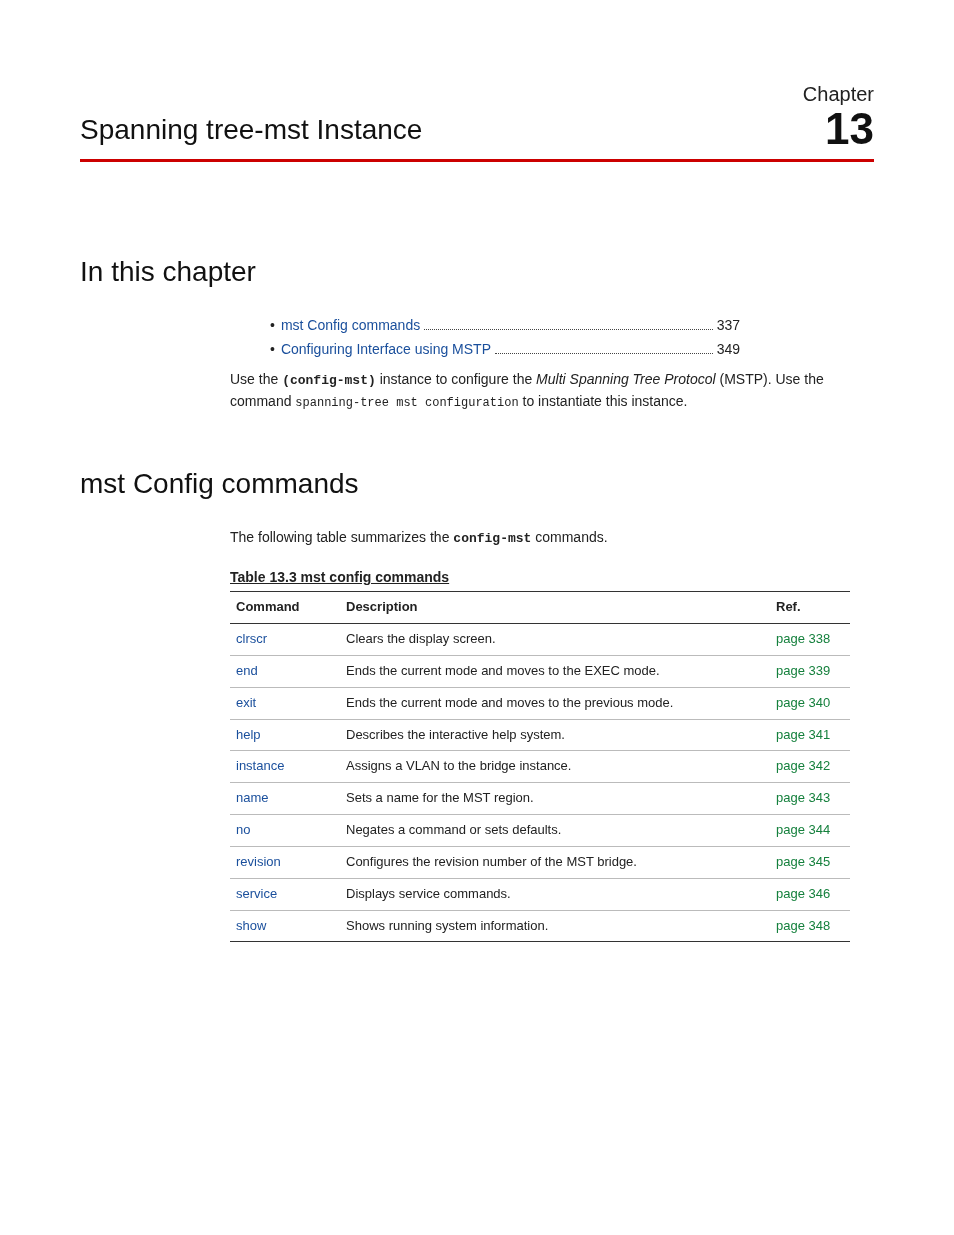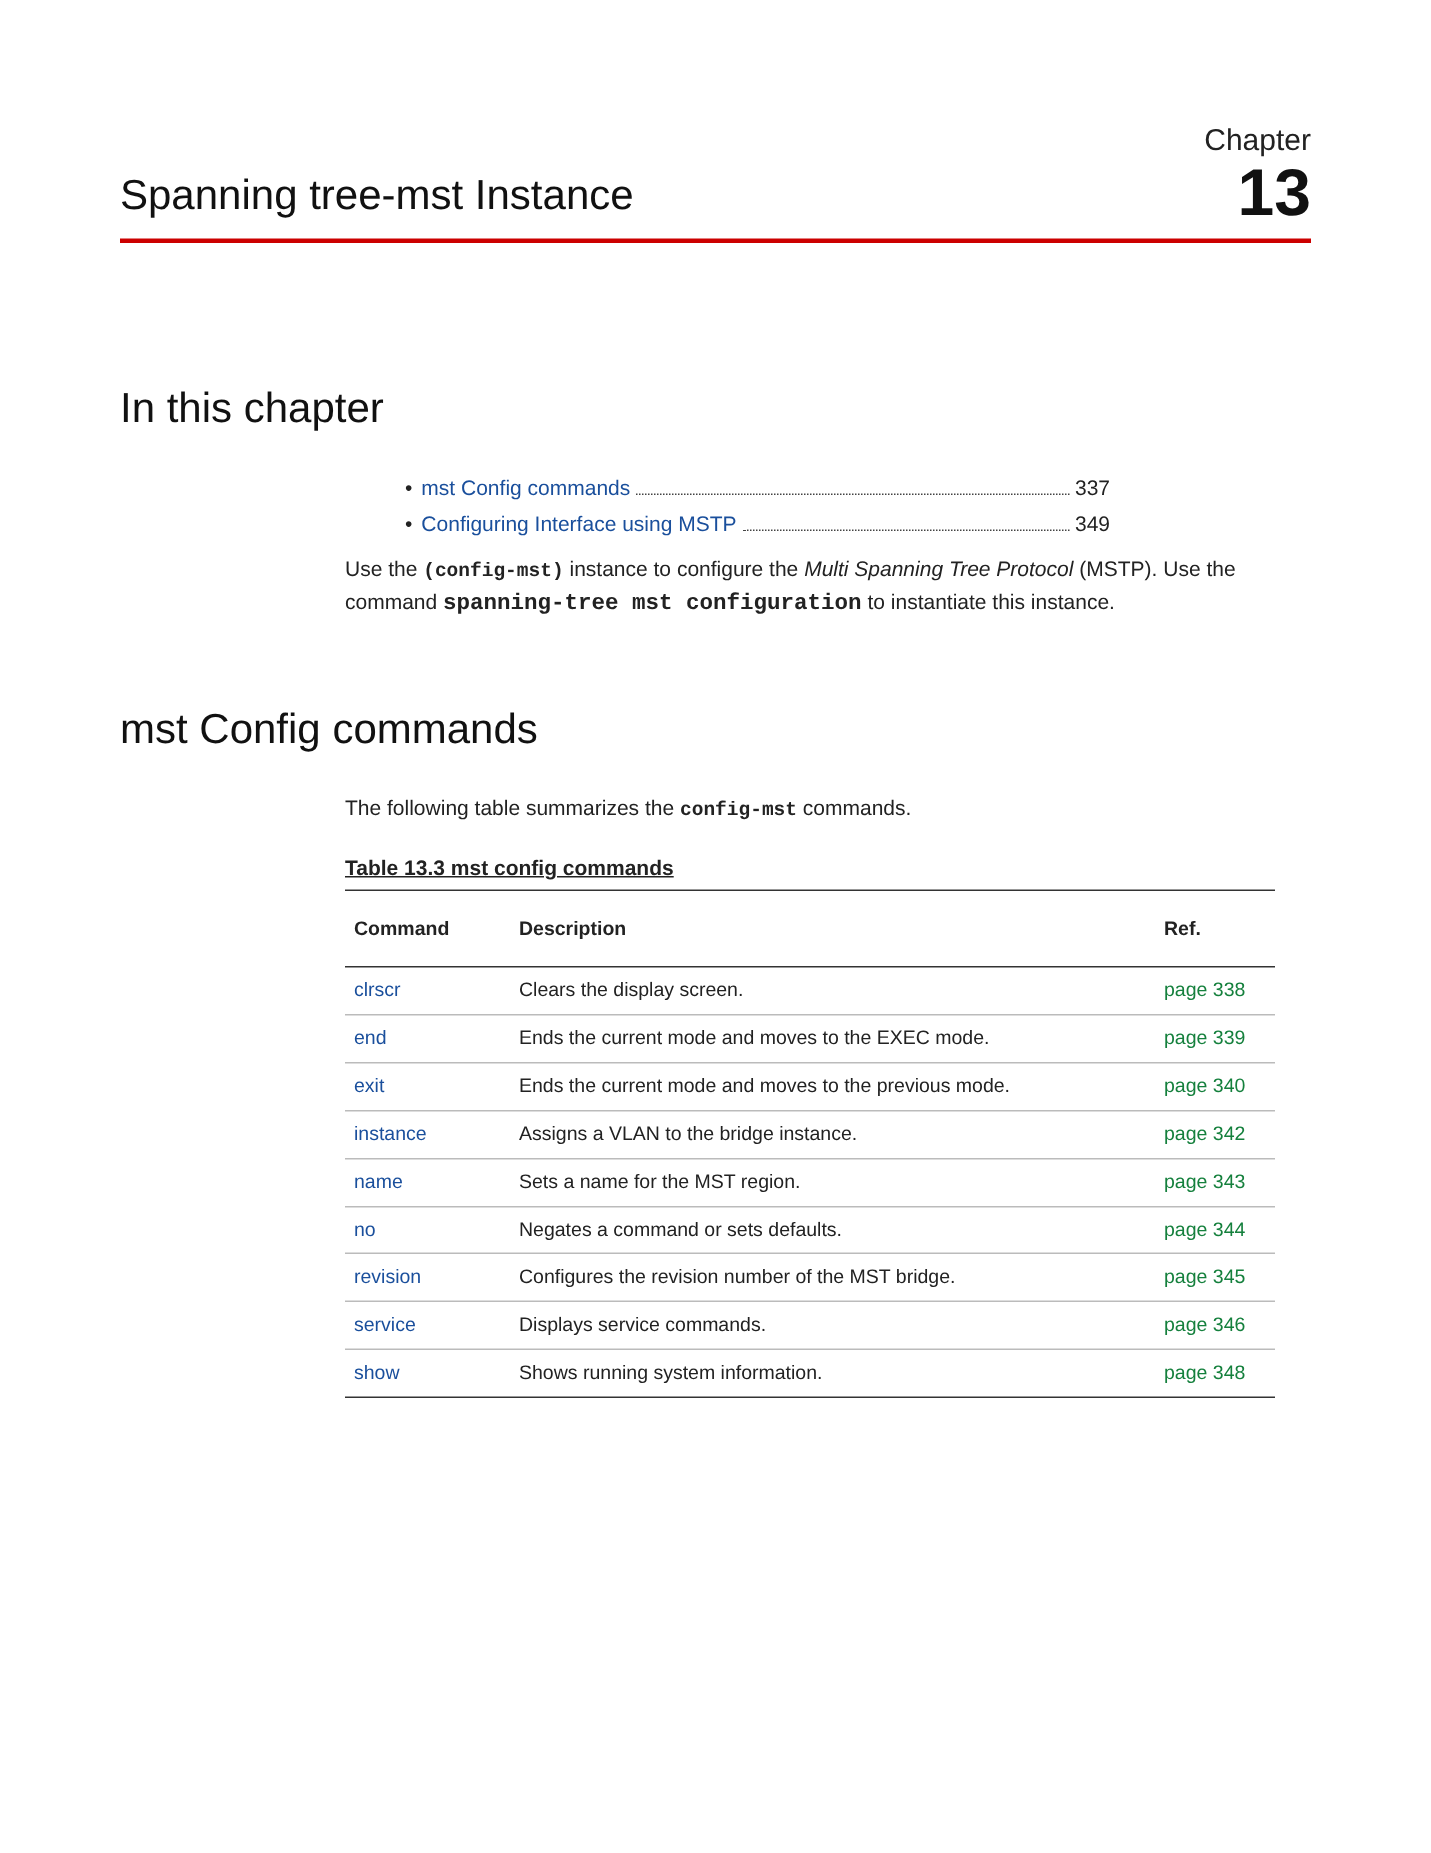--- a/index.html
+++ b/index.html
@@ -64,21 +64,21 @@
     .bullet { color: #222; margin-right: 6px; }
     .toc-link { color: #1a4f9c; }
     .dots {
       flex: 1;
       border-bottom: 1px dotted #444;
       margin: 0 4px 3px 4px;
       height: 0;
     }
     .toc-page { color: #222; }
     .body-text { margin: 6px 0 0 150px; max-width: 620px; font-size: 14px; }
-    .mono { font-family: "Courier New", monospace; font-size: 15px; font-weight: bold; }
+    .mono { font-family: "Courier New", monospace; font-size: 12px; }
     .mono-bold { font-family: "Courier New", monospace; font-size: 13px; font-weight: 700; }
     .italic { font-style: italic; }
     .sec2 { margin-top: 52px; }
     .table-caption {
       font-family: "Arial Narrow", Arial, sans-serif;
       font-stretch: condensed;
       font-weight: 700;
       font-size: 14px;
       margin: 18px 0 4px 150px;
       text-decoration: underline;
@@ -90,21 +90,21 @@
       font-size: 13px;
     }
     table.cmd th {
       font-family: "Arial Narrow", Arial, sans-serif;
       font-stretch: condensed;
       text-align: left;
       font-weight: 700;
       font-size: 13px;
       border-top: 1px solid #333;
       border-bottom: 1px solid #333;
-      padding: 16px 6px;
+      padding: 6px 6px;
     }
     table.cmd td {
       border-bottom: 1px solid #bbb;
       padding: 6px 6px;
       vertical-align: top;
     }
     .col-cmd { width: 110px; }
     .col-ref { width: 80px; }
     td.cmd-cell { color: #1a4f9c; }
     td.ref-cell { color: #15803d; }
@@ -166,20 +166,25 @@
           <td class="cmd-cell">end</td>
           <td>Ends the current mode and moves to the EXEC mode.</td>
           <td class="ref-cell">page 339</td>
         </tr>
         <tr>
           <td class="cmd-cell">exit</td>
           <td>Ends the current mode and moves to the previous mode.</td>
           <td class="ref-cell">page 340</td>
         </tr>
         <tr>
+          <td class="cmd-cell">help</td>
+          <td>Describes the interactive help system.</td>
+          <td class="ref-cell">page 341</td>
+        </tr>
+        <tr>
           <td class="cmd-cell">instance</td>
           <td>Assigns a VLAN to the bridge instance.</td>
           <td class="ref-cell">page 342</td>
         </tr>
         <tr>
           <td class="cmd-cell">name</td>
           <td>Sets a name for the MST region.</td>
           <td class="ref-cell">page 343</td>
         </tr>
         <tr>

